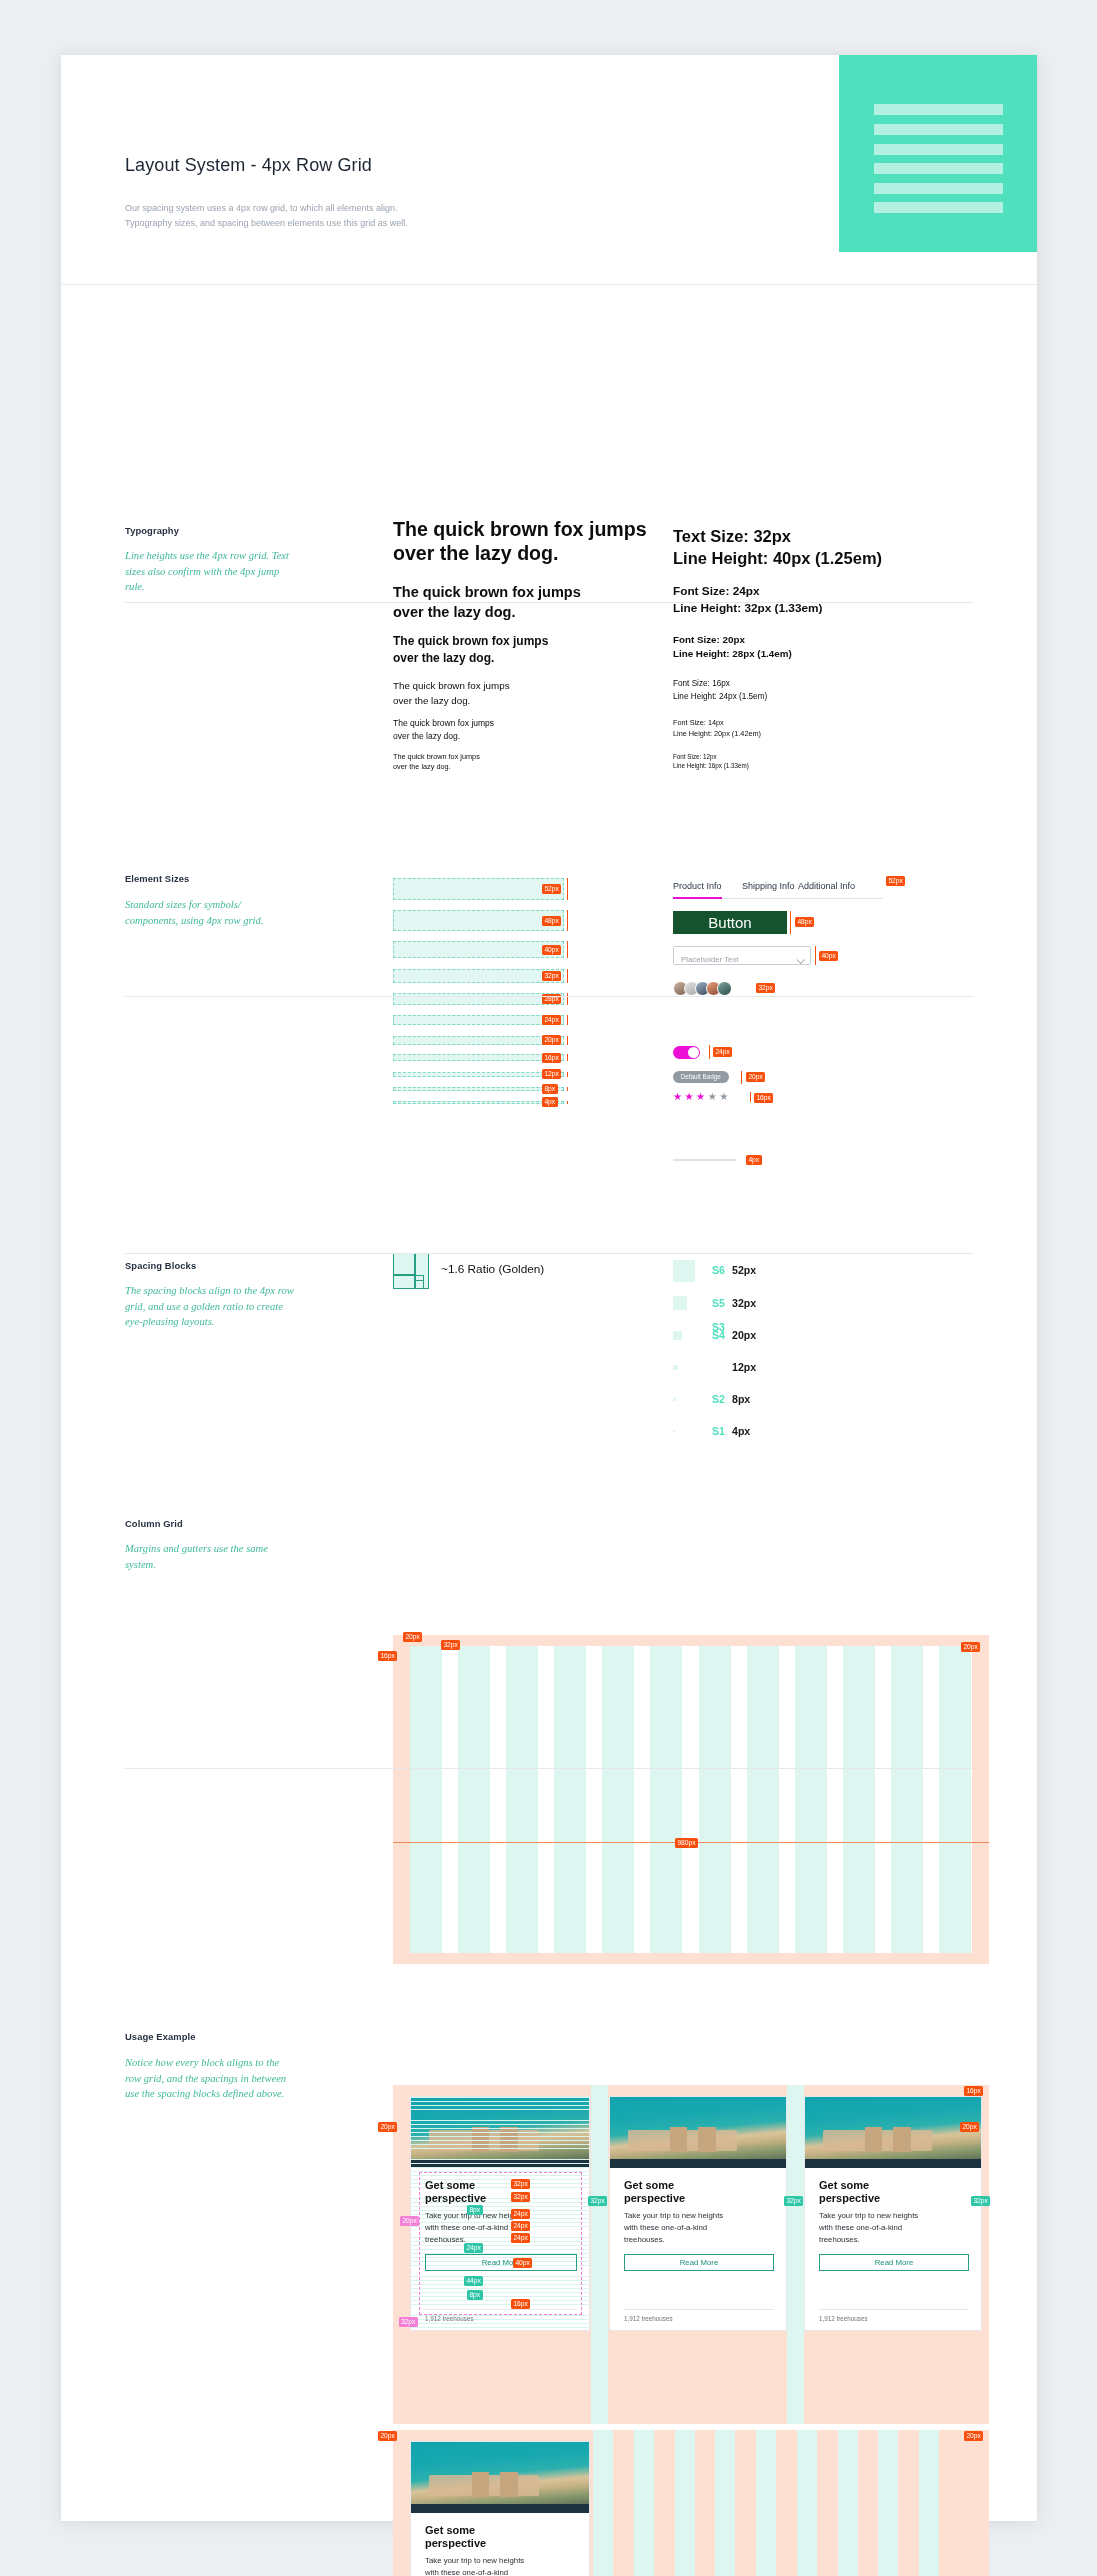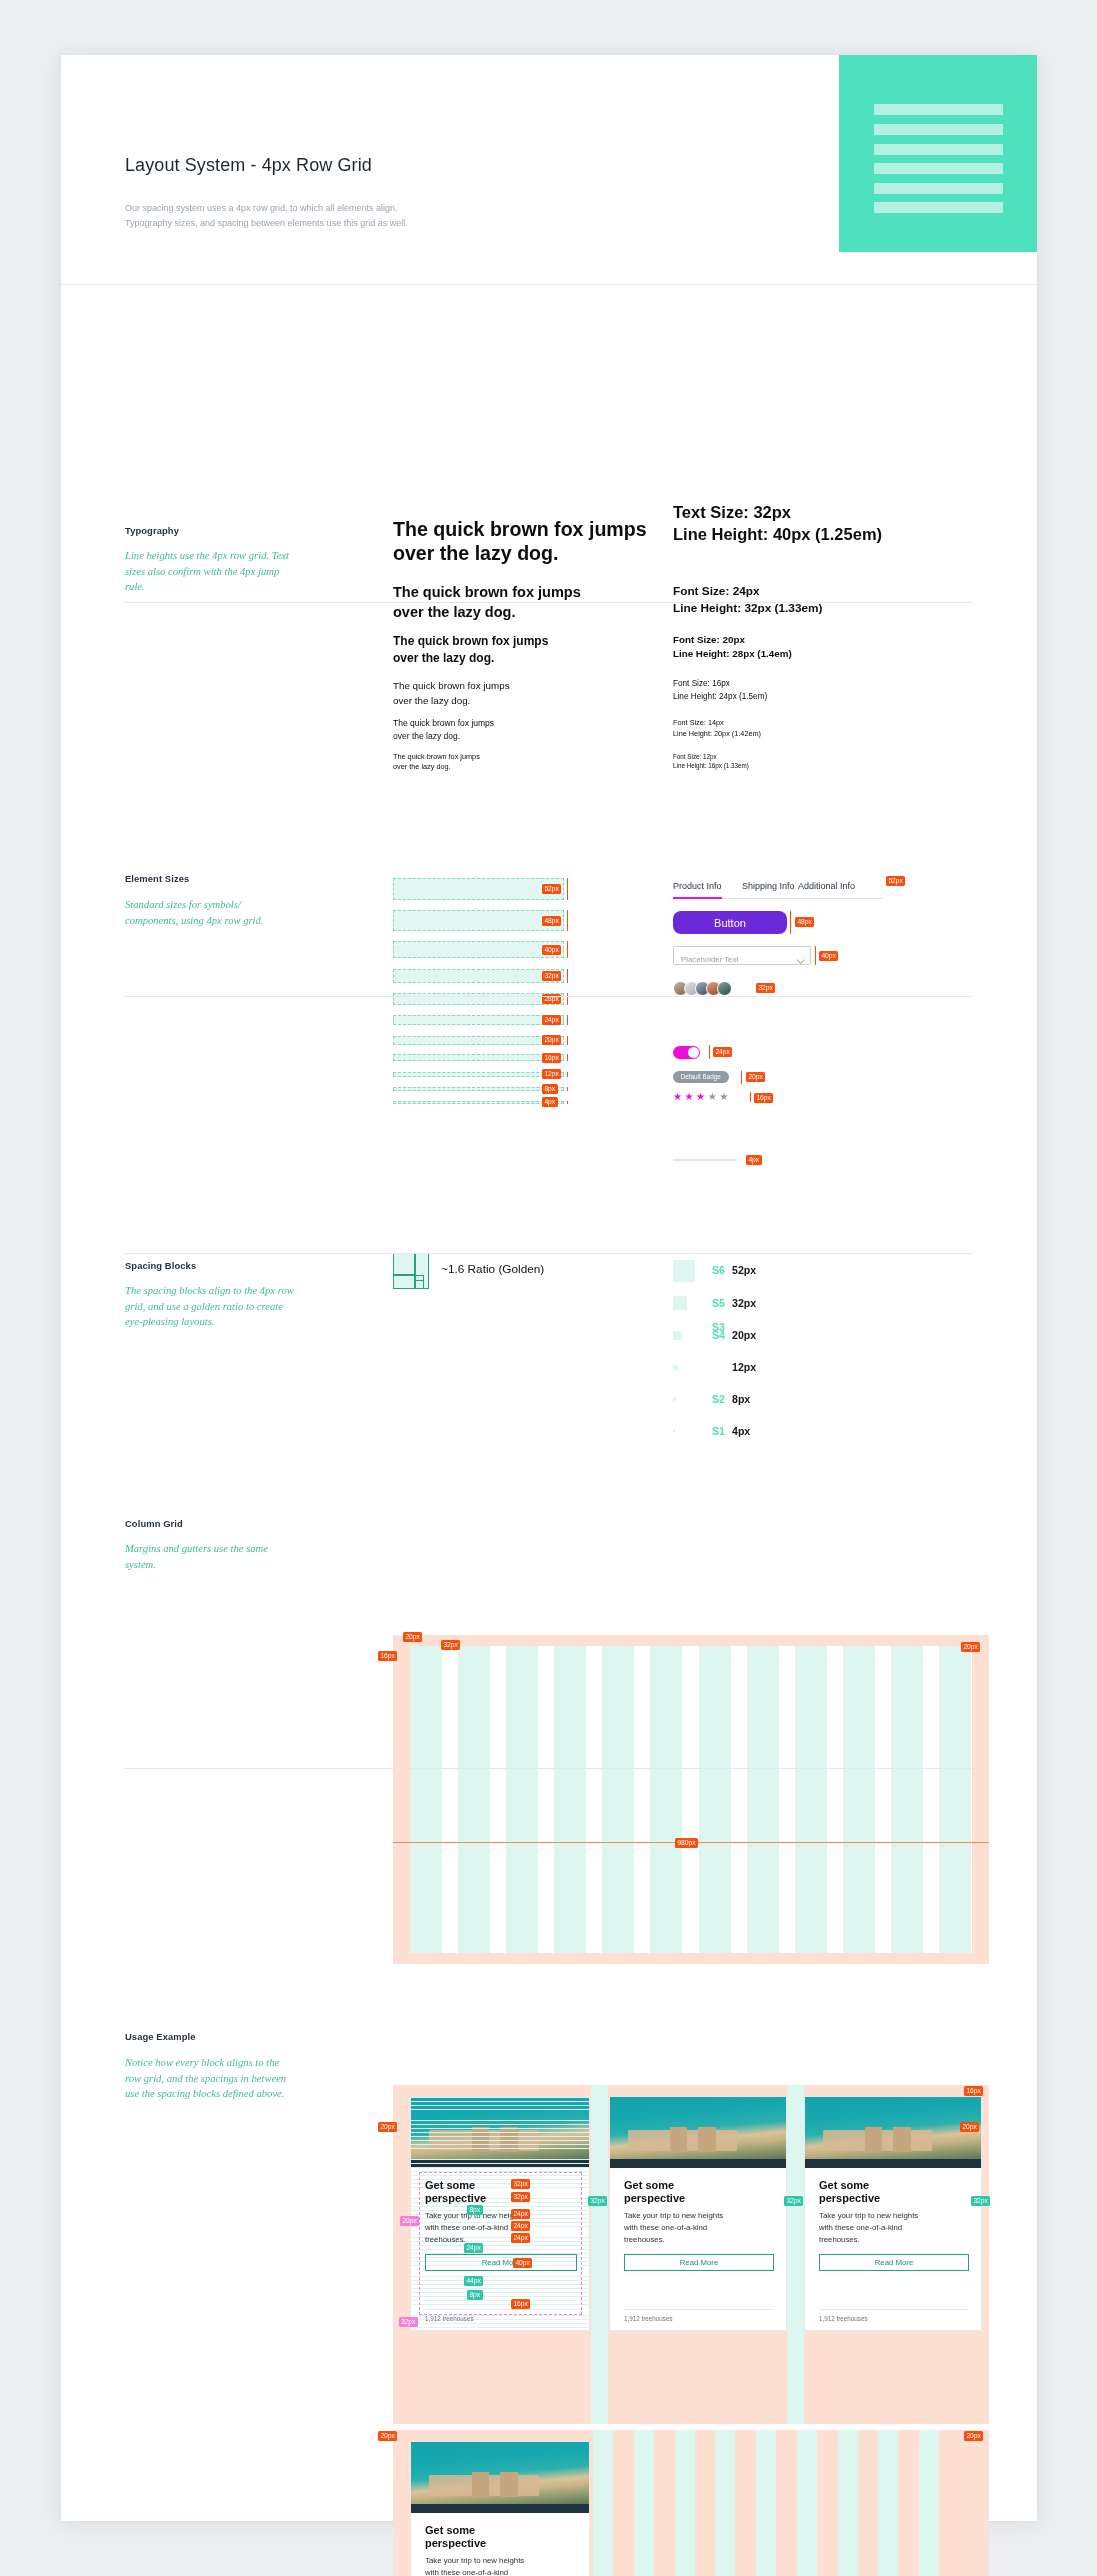--- a/index.html
+++ b/index.html
@@ -47,22 +47,22 @@
            white-space:nowrap; font-family:"Liberation Sans", sans-serif; }
   .badge.teal { background:#2fc6a8; }
   .badge.pink { background:#f47fd6; }
   .tick { position:absolute; background:#f94f0c; }
 
   
   .tabs { position:absolute; left:612px; top:593px; width:210px; }
   .tab { display:inline-block; font-size:9px; color:#2b3644; padding-bottom:7px; }
   .tabline { position:absolute; left:612px; top:613px; width:210px; height:0.8px; background:#dfe3e7; }
   .tabline-act { position:absolute; left:612px; top:612px; width:49px; height:2px; background:#ec0fd6; }
-  .btn-pink { position:absolute; left:612px; top:626px; width:114px; height:23px; background:#6d28d9;
-              color:#fff; font-size:11px; display:flex; align-items:center; justify-content:center;border-radius:8px; }
+  .btn-pink { position:absolute; left:612px; top:626px; width:114px; height:23px; background:#14532d;
+              color:#fff; font-size:15px; display:flex; align-items:center; justify-content:center; }
   .selectbox { position:absolute; left:612px; top:661px; width:138px; height:19px; border:0.8px solid #c9ced4;
                border-radius:1.6px; display:flex; align-items:flex-end; padding:0 7px; }
   .selectbox span { font-size:7.8px; color:#9aa2ab; flex:1; }
   .chev { width:5.5px; height:5.5px; border-right:1px solid #9aa2ab; border-bottom:1px solid #9aa2ab;
           transform:rotate(45deg) translate(-1.6px,-1.6px); }
   .avatars { position:absolute; left:612px; top:696px; display:flex; }
   .av { width:15px; height:15px; border-radius:50%; border:1.2px solid #fff; margin-left:-3.9px; }
   .av:first-child { margin-left:0; }
   .toggle { position:absolute; left:612px; top:761px; width:27px; height:13.3px; background:#ec0fd6;
             border-radius:7px; }
@@ -148,21 +148,21 @@
     </div>
     <div class="ty-spec w400" style="top:432px;font-size:8.5px;line-height:12.5px">
       <div>The quick brown fox jumps</div>
       <div>over the lazy dog.</div>
     </div>
     <div class="ty-spec w400" style="top:467px;font-size:7.3px;line-height:10.2px">
       <div>The quick brown fox jumps</div>
       <div>over the lazy dog.</div>
     </div>
 
-    <div class="ty-meta" style="top:216px;font-size:16.5px;line-height:22px">
+    <div class="ty-meta" style="top:240px;font-size:16.5px;line-height:22px">
       <div>Text Size: 32px</div>
       <div>Line Height: 40px (1.25em)</div>
     </div>
     <div class="ty-meta" style="top:298px;font-size:11.8px;line-height:16.5px">
       <div>Font Size: 24px</div>
       <div>Line Height: 32px (1.33em)</div>
     </div>
     <div class="ty-meta" style="top:348px;font-size:9.8px;line-height:14px">
       <div>Font Size: 20px</div>
       <div>Line Height: 28px (1.4em)</div>

